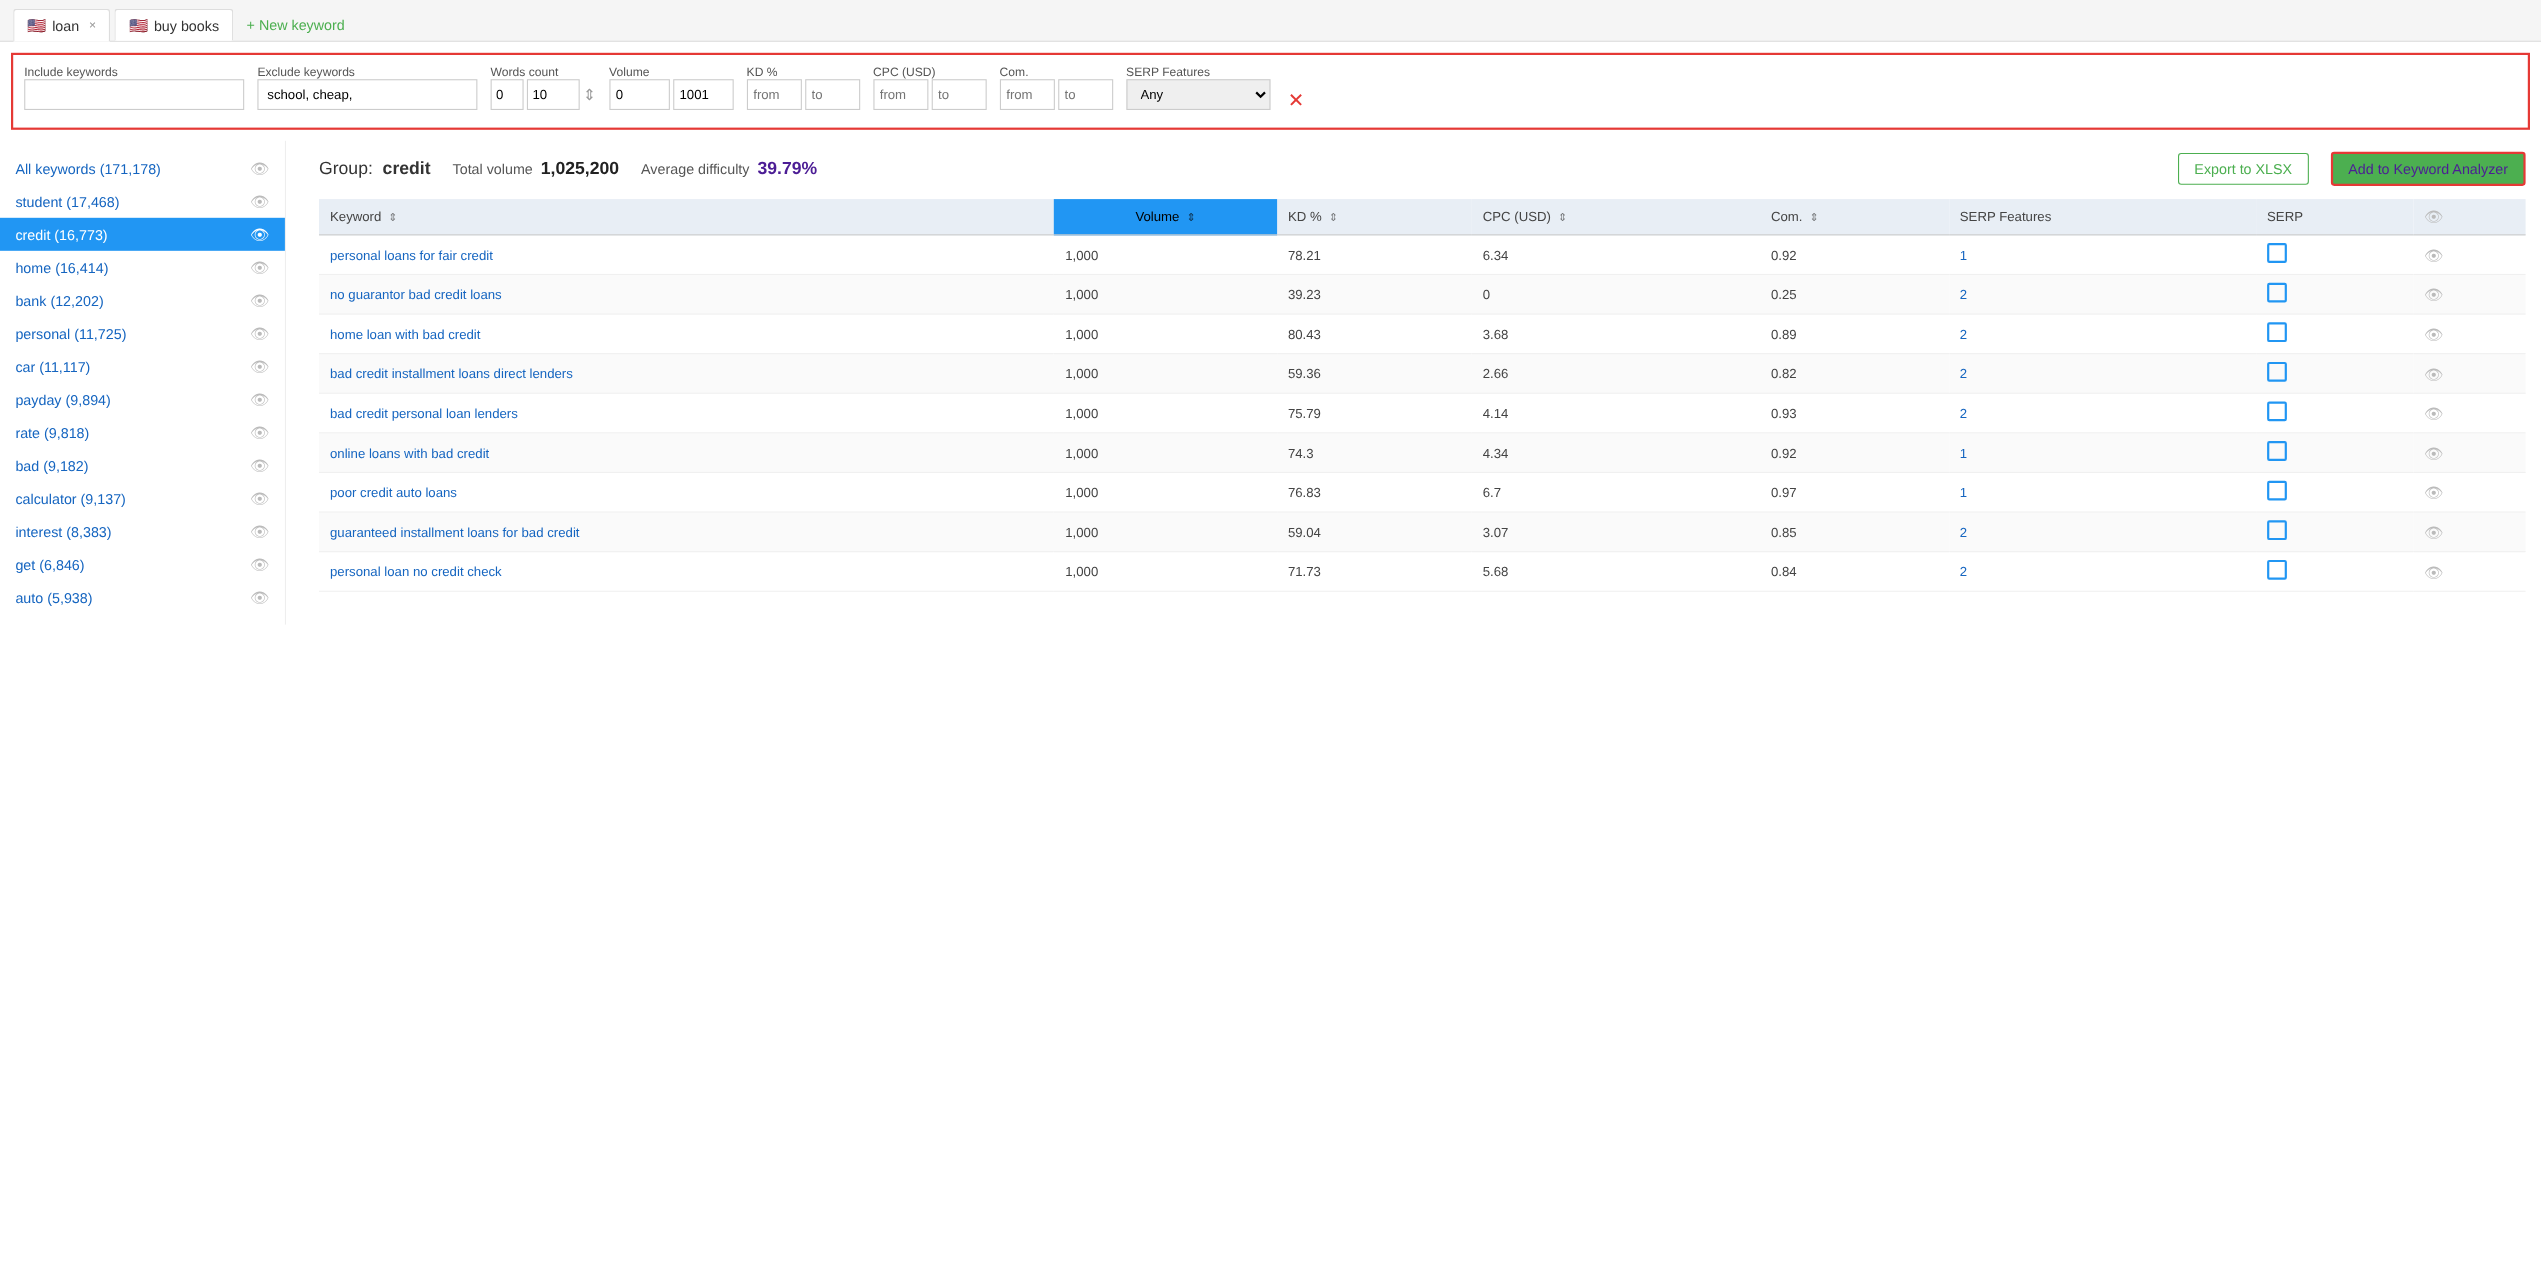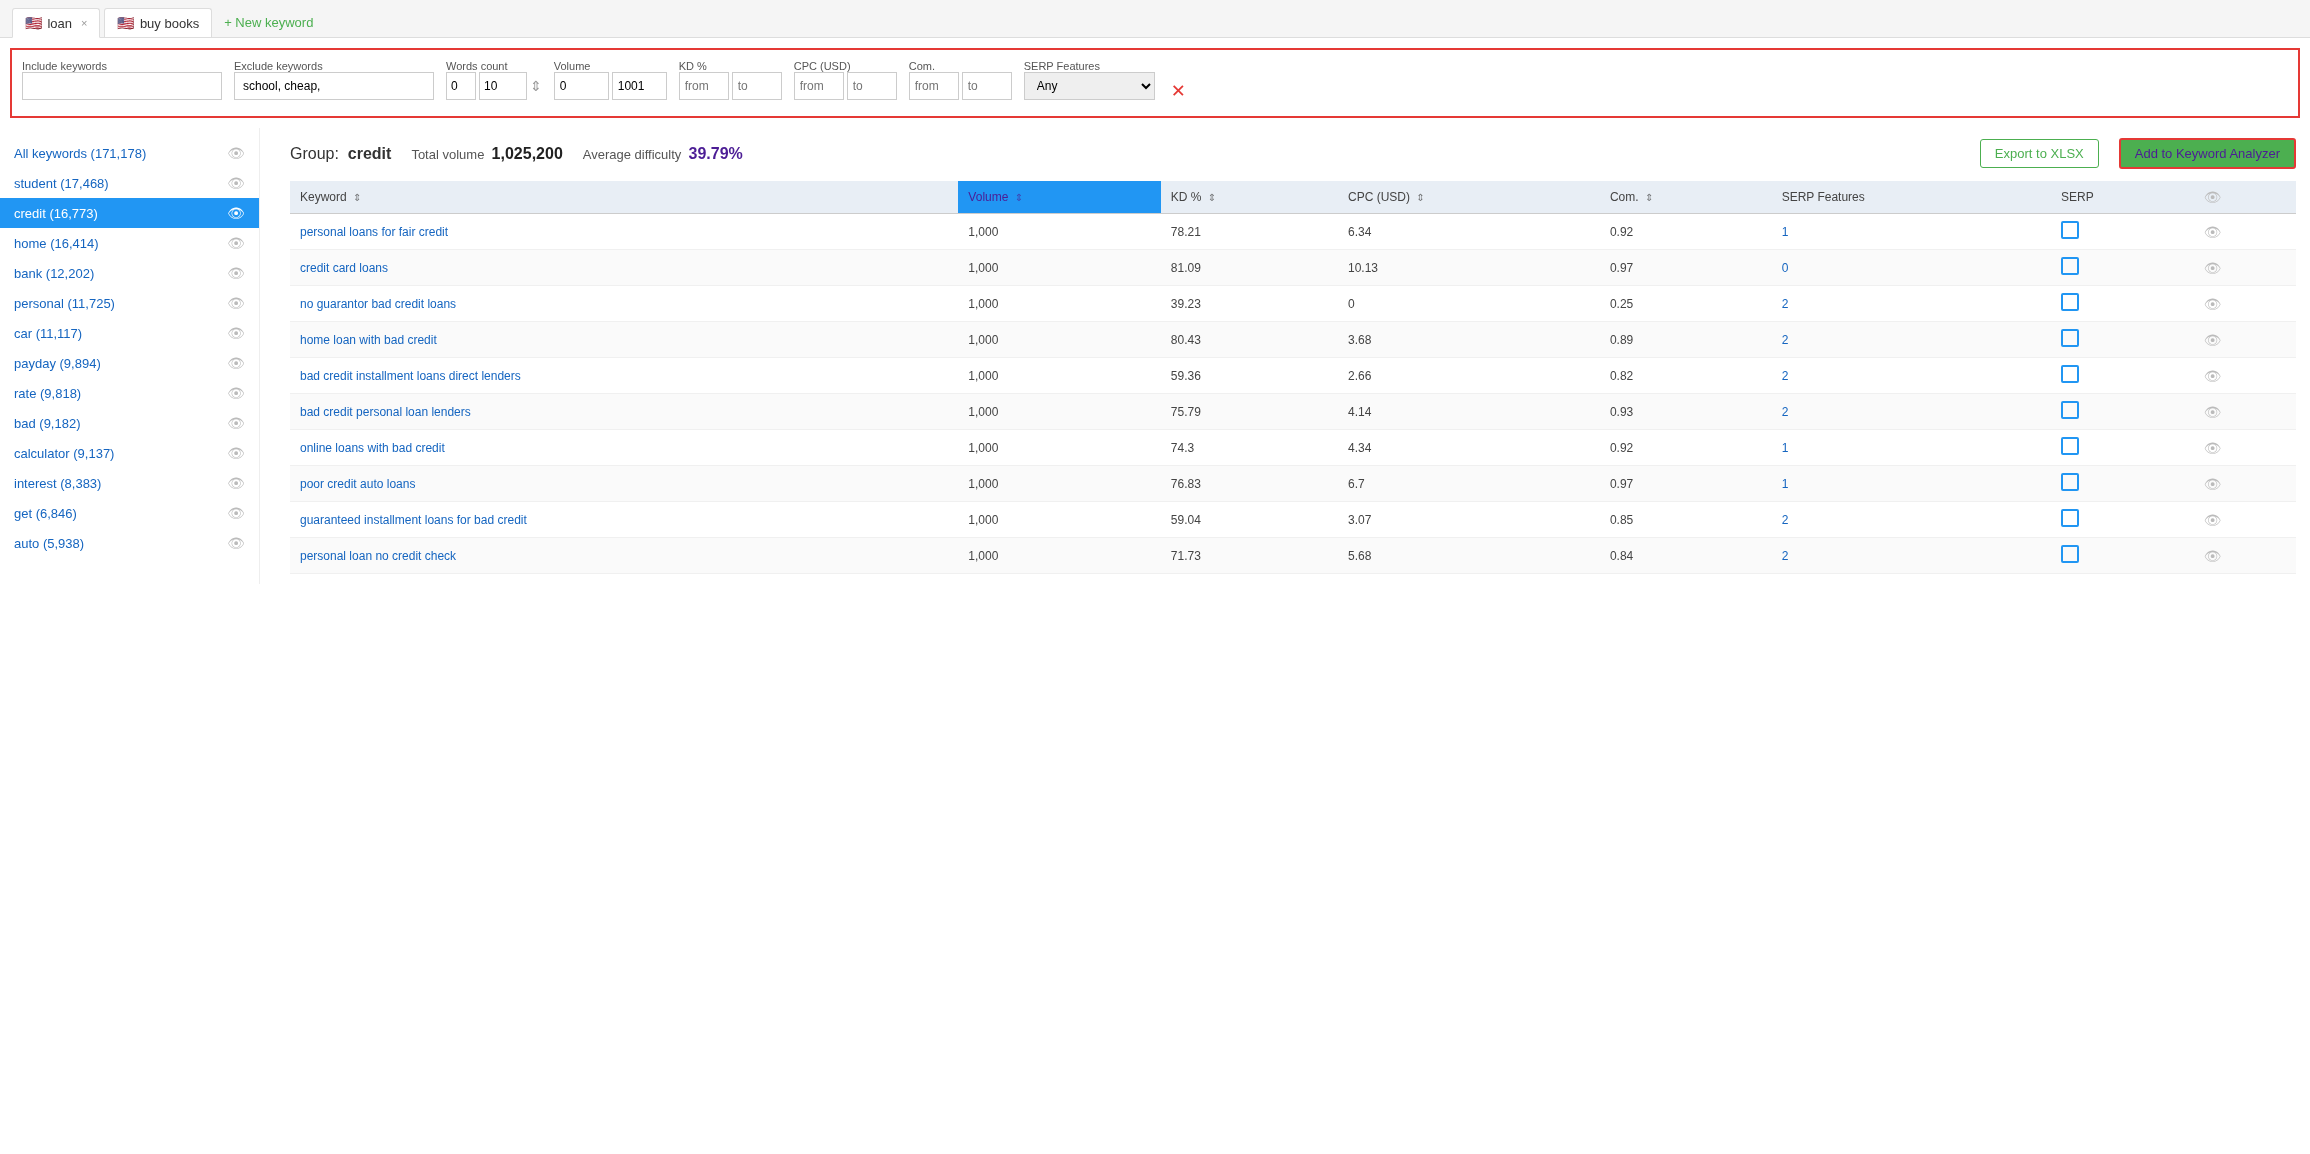--- a/index.html
+++ b/index.html
@@ -75,21 +75,21 @@
       border: 2px solid #e53935;
     }
 
     
     table { width: 100%; border-collapse: collapse; font-size: 13px; }
     thead tr { background: #e8eef5; }
     thead th {
       padding: 8px 10px; text-align: left; font-weight: 500; color: #444;
       border-bottom: 1px solid #ccc; white-space: nowrap; font-size: 12px;
     }
-    thead th.active-sort { background: #2196f3; color: #4c1d95; }
+    thead th.active-sort { background: #2196f3; color: #000000; text-align: center; }
     thead th .sort-arrows { font-size: 10px; margin-left: 3px; opacity: 0.7; }
     tbody tr { border-bottom: 1px solid #f0f0f0; }
     tbody tr:nth-child(even) { background: #fafafa; }
     tbody td { padding: 7px 10px; color: #444; font-size: 12px; }
     tbody td.keyword-link { color: #1565c0; cursor: pointer; }
     tbody td.serp-count { color: #1565c0; font-weight: 500; }
     .serp-icon { width: 18px; height: 18px; border: 2px solid #2196f3; border-radius: 2px; display: inline-block; }
     .eye-cell { color: #bbb; font-size: 14px; }
     .header-eye { color: #bbb; font-size: 14px; }
   </style>
@@ -289,30 +289,20 @@
       <td class="keyword-link">personal loans for fair credit</td>
       <td>1,000</td>
       <td>78.21</td>
       <td>6.34</td>
       <td>0.92</td>
       <td class="serp-count">1</td>
       <td><span class="serp-icon"></span></td>
       <td class="eye-cell">👁</td>
     </tr>
           <tr>
-      <td class="keyword-link">credit card loans</td>
-      <td>1,000</td>
-      <td>81.09</td>
-      <td>10.13</td>
-      <td>0.97</td>
-      <td class="serp-count">0</td>
-      <td><span class="serp-icon"></span></td>
-      <td class="eye-cell">👁</td>
-    </tr>
-          <tr>
       <td class="keyword-link">no guarantor bad credit loans</td>
       <td>1,000</td>
       <td>39.23</td>
       <td>0</td>
       <td>0.25</td>
       <td class="serp-count">2</td>
       <td><span class="serp-icon"></span></td>
       <td class="eye-cell">👁</td>
     </tr>
           <tr>

